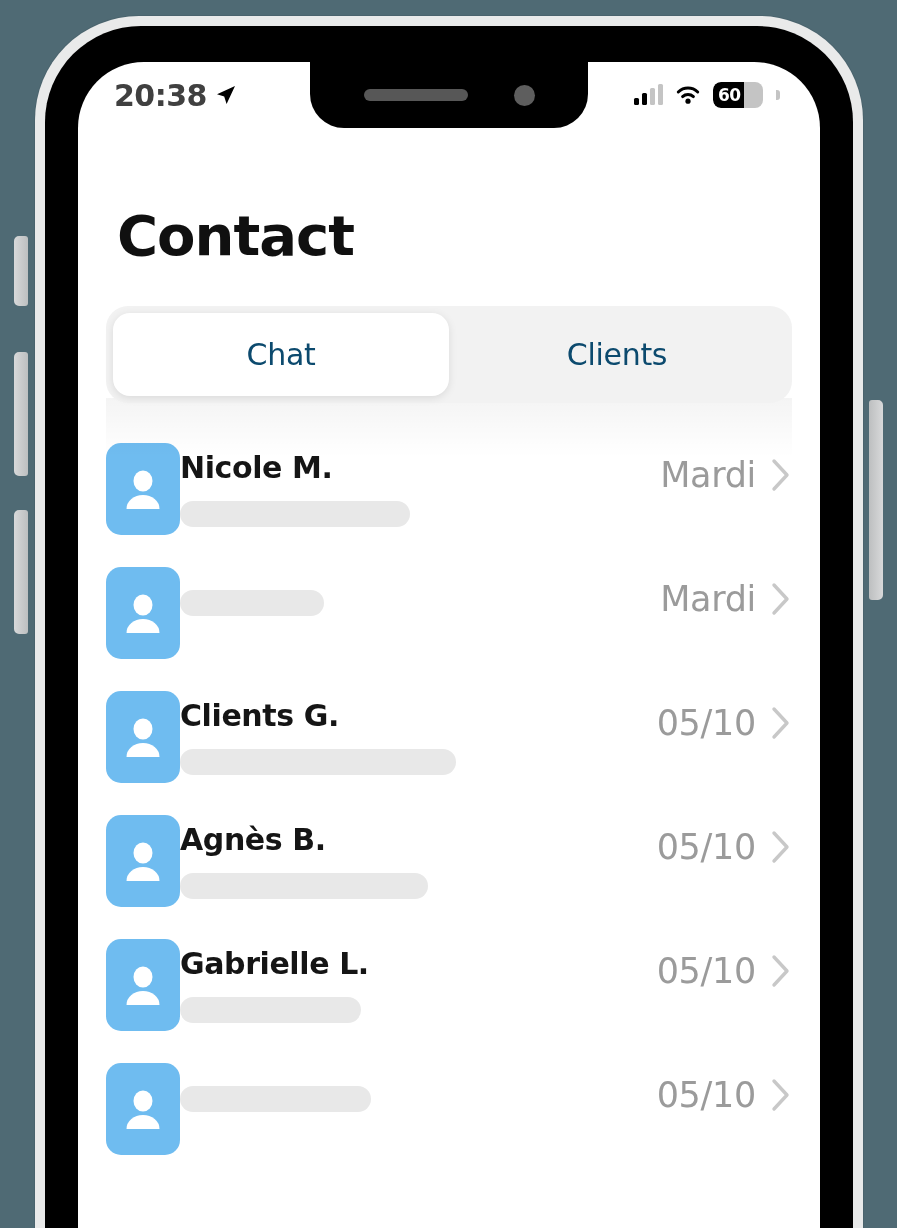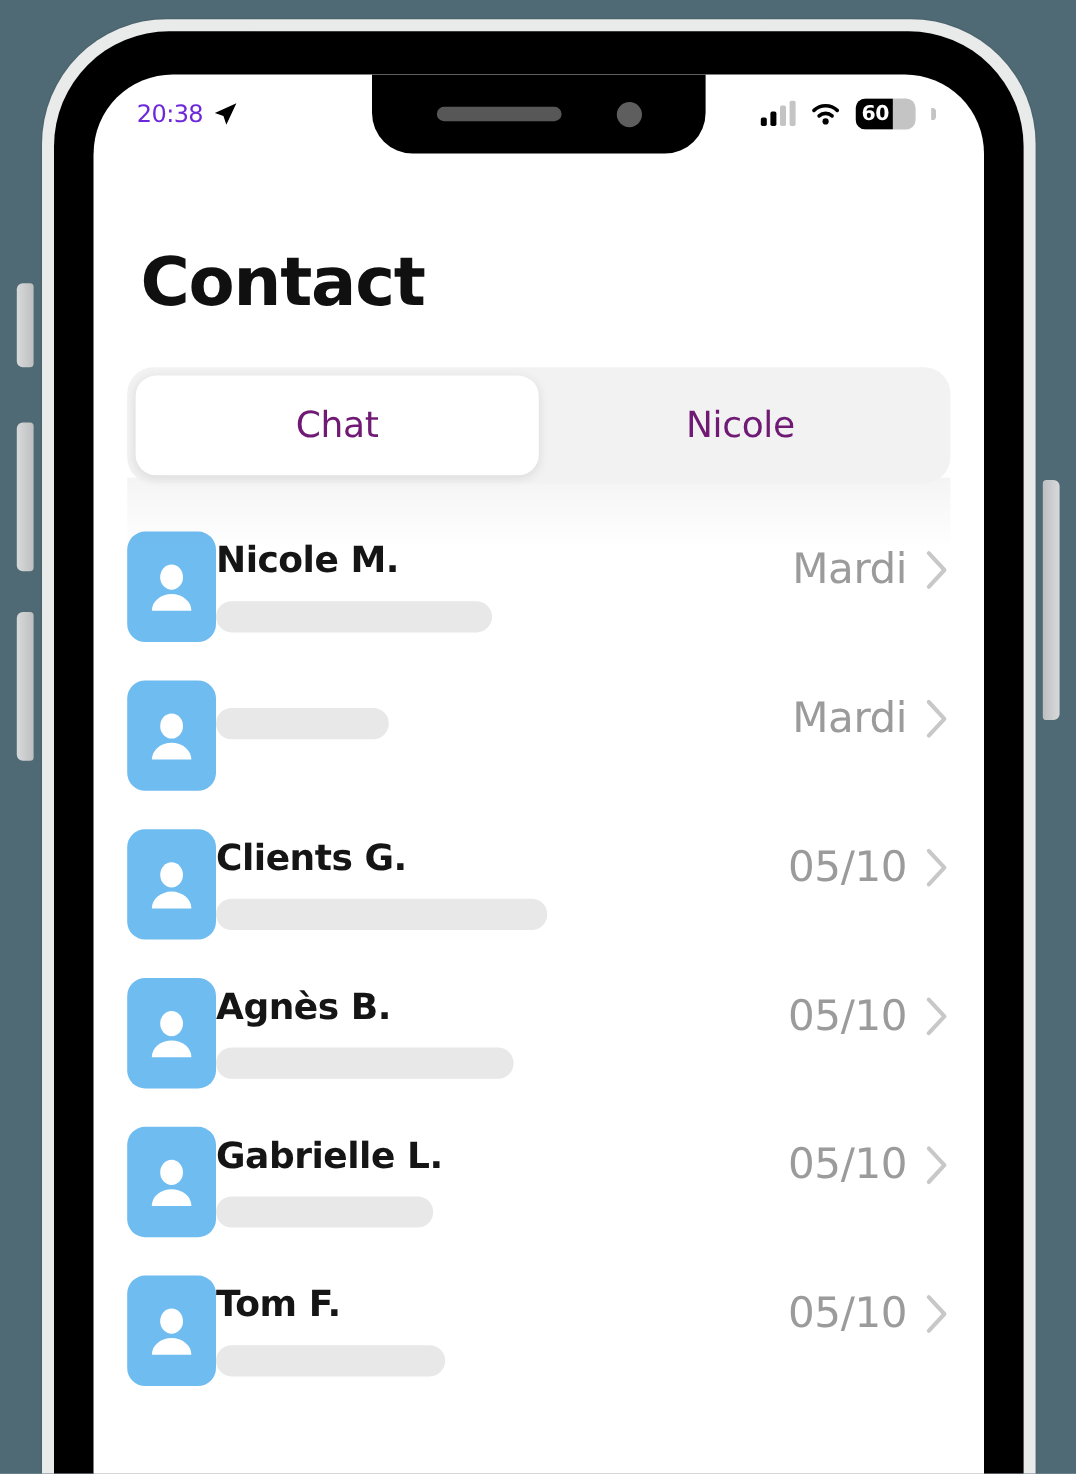--- a/index.html
+++ b/index.html
@@ -59,21 +59,21 @@
   .speaker{ width:104px; height:12px; border-radius:6px; background:#575757; }
   .camera { width:21px; height:21px; border-radius:50%; background:#5e5e5e; }
 
   
   .statusbar{
     position:absolute; left:0; top:0; width:100%; height:66px;
     display:flex; align-items:center; justify-content:space-between;
     padding:0 40px 0 36px; z-index:7;
   }
   .sb-left{ display:flex; align-items:center; gap:7px; }
-  .sb-time{ font-size:20px; font-weight:400; color:#6d28d9; letter-spacing:-0.5px;
+  .sb-time{ font-size:30px; font-weight:700; color:#404040; letter-spacing:-0.5px;
             font-family:"DejaVu Sans", sans-serif; }
   .loc-arrow{ display:block; }
   .sb-right{ display:flex; align-items:center; gap:11px; }
   .bars{ display:flex; align-items:flex-end; gap:3px; height:20px; }
   .bars i{ display:block; width:5px; border-radius:1.5px; background:#000; }
   .bars i:nth-child(1){ height:7px; }
   .bars i:nth-child(2){ height:12px; }
   .bars i:nth-child(3){ height:17px;  background:#c4c4c4; }
   .bars i:nth-child(4){ height:21px;  background:#c4c4c4; }
   .battery{ position:relative; width:50px; height:26px; border-radius:8px;
@@ -95,21 +95,21 @@
   }
 
   
   .segmented-wrap{ padding:38px 28px 0 28px; position:relative; }
   .segmented{
     display:flex; background:#f2f2f2; border-radius:22px; padding:7px;
     position:relative; z-index:2;
   }
   .seg-tab{
     flex:1; text-align:center; padding:24px 0;
-    font-size:30px; color:#701a75; border-radius:17px;
+    font-size:30px; color:#0c4a6e; border-radius:17px;
     font-family:"DejaVu Sans", sans-serif;
     letter-spacing:-0.3px;
   }
   .seg-tab.active{ background:#fff; box-shadow:0 2px 9px rgba(0,0,0,.10); }
   .seg-shadow{
     position:absolute; left:28px; right:28px; top:130px; height:60px;
     background:linear-gradient(180deg, rgba(0,0,0,.045), rgba(0,0,0,0));
     z-index:1; pointer-events:none;
   }
 
@@ -185,21 +185,21 @@
     </div>
 
     <div class="content">
 
       <div class="page-title">Contact</div>
 
       <div class="segmented-wrap">
         <div class="seg-shadow"></div>
         <div class="segmented">
           <div class="seg-tab active">Chat</div>
-          <div class="seg-tab">Nicole</div>
+          <div class="seg-tab">Clients</div>
         </div>
       </div>
 
       <div class="contact-list">
           <div class="contact-row">
             <div class="avatar">
               <svg width="40" height="44" viewBox="0 0 40 44">
                 <ellipse cx="20" cy="14" rx="9.5" ry="10.5" fill="#ffffff"></ellipse>
                 <path d="M3.5 42a16.5 14 0 0 1 33 0z" fill="#ffffff"></path>
               </svg>
@@ -287,21 +287,20 @@
             </div>
           </div>
           <div class="contact-row">
             <div class="avatar">
               <svg width="40" height="44" viewBox="0 0 40 44">
                 <ellipse cx="20" cy="14" rx="9.5" ry="10.5" fill="#ffffff"></ellipse>
                 <path d="M3.5 42a16.5 14 0 0 1 33 0z" fill="#ffffff"></path>
               </svg>
             </div>
             <div class="row-main">
-              <div class="contact-name">Tom F.</div>
               <div class="skeleton" style="width: 40%;"></div>
             </div>
             <div class="row-right">
               <span class="contact-date">05/10</span>
               <svg class="chevron" width="22" height="34" viewBox="0 0 22 34">
                 <path d="M4 3 L17 17 L4 31" stroke="#C8C8C8" stroke-width="3.4" fill="none" stroke-linecap="round" stroke-linejoin="round"></path>
               </svg>
             </div>
           </div>
         </div>

